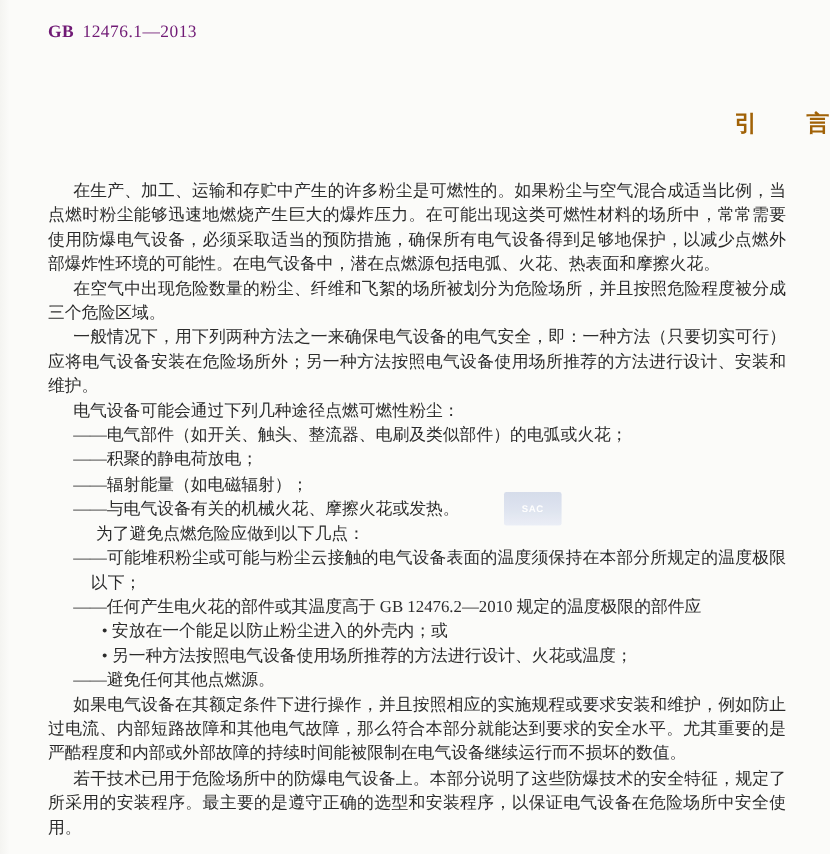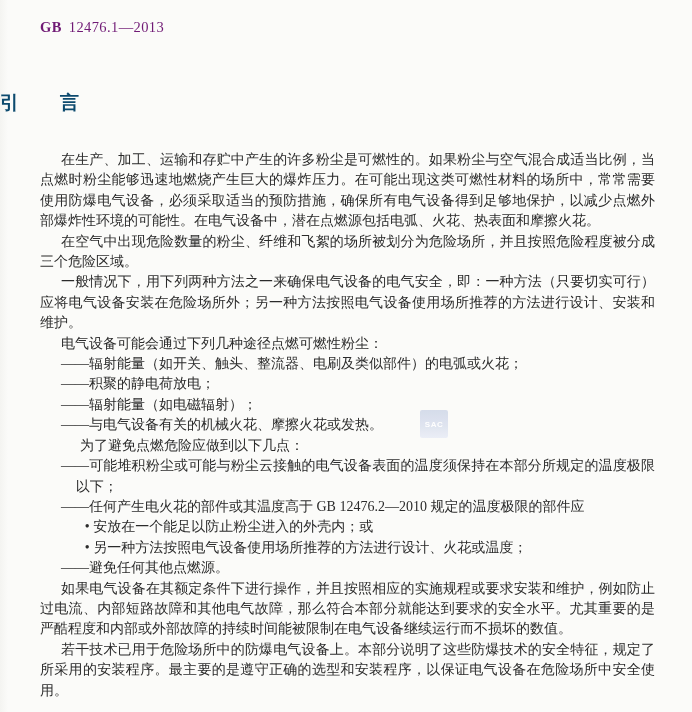--- a/index.html
+++ b/index.html
@@ -32,24 +32,24 @@
   }
   .header .std-prefix {
     font-weight: bold;
     margin-right: 7px;
   }
   .doc-title {
     position: absolute;
     left: 0;
     right: 0;
     top: 90px;
-    text-align: left;
+    text-align: right;
     font-size: 19px;
     font-weight: 600;
-    color: #0c4a6e;
+    color: #a16207;
     letter-spacing: 1px;
     margin: 0;
   }
   .content {
     position: absolute;
     left: 40px;
     top: 150px;
     width: 615px;
     font-size: 14px;
     line-height: 20.4px;
@@ -61,21 +61,21 @@
     padding: 0;
   }
   .blk-para  { text-indent: 1.5em; }
   .blk-flush { text-indent: 0; margin-left: 40px; }
   .blk-dash  { padding-left: 2.55em; text-indent: -1.05em; }
   .blk-bullet{ padding-left: 3.2em;  text-indent: 0; }
   .watermark {
     position: absolute;
     left: 420px;
     top: 410px;
-    width: 28px;
+    width: 48px;
     height: 28px;
     border-radius: 2px;
     background: linear-gradient(180deg, #d2d9e9 0%, #dce2ef 55%, #eaedf6 100%);
     display: flex;
     align-items: center;
     justify-content: center;
     opacity: 0.9;
   }
   .watermark span {
     color: #ffffff;
@@ -94,21 +94,21 @@
   <span class="std-prefix">GB</span><span class="std-number">12476.1—2013</span>
 </div>
 
 <h1 class="doc-title">引　　言</h1>
 
 <div class="content" id="content-blocks">
     <p class="blk blk-para">在生产、加工、运输和存贮中产生的许多粉尘是可燃性的。如果粉尘与空气混合成适当比例，当点燃时粉尘能够迅速地燃烧产生巨大的爆炸压力。在可能出现这类可燃性材料的场所中，常常需要使用防爆电气设备，必须采取适当的预防措施，确保所有电气设备得到足够地保护，以减少点燃外部爆炸性环境的可能性。在电气设备中，潜在点燃源包括电弧、火花、热表面和摩擦火花。</p>
     <p class="blk blk-para">在空气中出现危险数量的粉尘、纤维和飞絮的场所被划分为危险场所，并且按照危险程度被分成三个危险区域。</p>
     <p class="blk blk-para">一般情况下，用下列两种方法之一来确保电气设备的电气安全，即：一种方法（只要切实可行）应将电气设备安装在危险场所外；另一种方法按照电气设备使用场所推荐的方法进行设计、安装和维护。</p>
     <p class="blk blk-para">电气设备可能会通过下列几种途径点燃可燃性粉尘：</p>
-    <p class="blk blk-dash">——辐射能量（如开关、触头、整流器、电刷及类似部件）的电弧或火花；</p>
+    <p class="blk blk-dash">——电气部件（如开关、触头、整流器、电刷及类似部件）的电弧或火花；</p>
     <p class="blk blk-dash">——积聚的静电荷放电；</p>
     <p class="blk blk-dash">——辐射能量（如电磁辐射）；</p>
     <p class="blk blk-dash">——与电气设备有关的机械火花、摩擦火花或发热。</p>
     <p class="blk blk-flush">为了避免点燃危险应做到以下几点：</p>
     <p class="blk blk-dash">——可能堆积粉尘或可能与粉尘云接触的电气设备表面的温度须保持在本部分所规定的温度极限以下；</p>
     <p class="blk blk-dash">——任何产生电火花的部件或其温度高于 GB 12476.2—2010 规定的温度极限的部件应</p>
     <p class="blk blk-bullet">• 安放在一个能足以防止粉尘进入的外壳内；或</p>
     <p class="blk blk-bullet">• 另一种方法按照电气设备使用场所推荐的方法进行设计、火花或温度；</p>
     <p class="blk blk-dash">——避免任何其他点燃源。</p>
     <p class="blk blk-para">如果电气设备在其额定条件下进行操作，并且按照相应的实施规程或要求安装和维护，例如防止过电流、内部短路故障和其他电气故障，那么符合本部分就能达到要求的安全水平。尤其重要的是严酷程度和内部或外部故障的持续时间能被限制在电气设备继续运行而不损坏的数值。</p>

